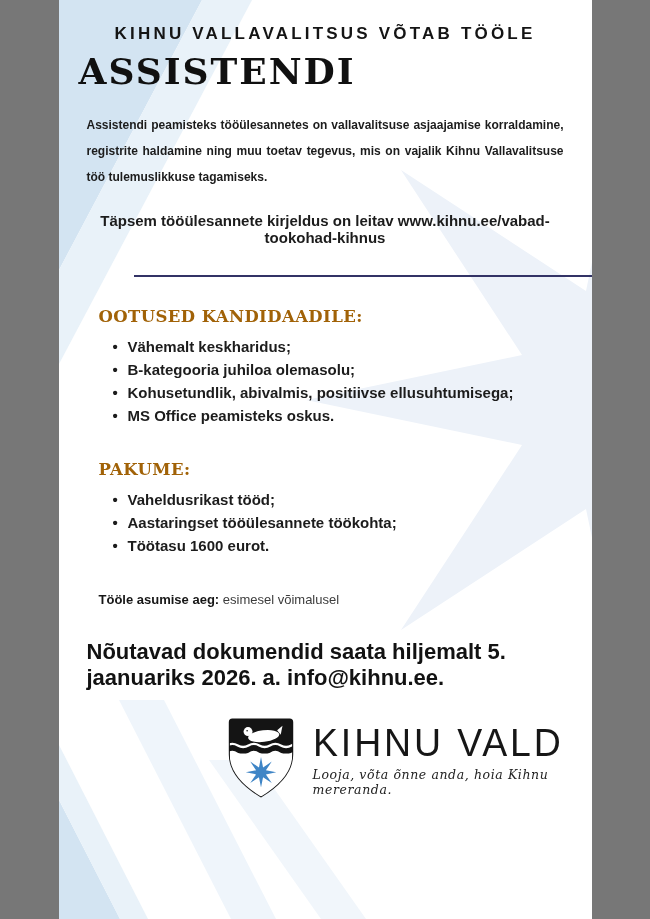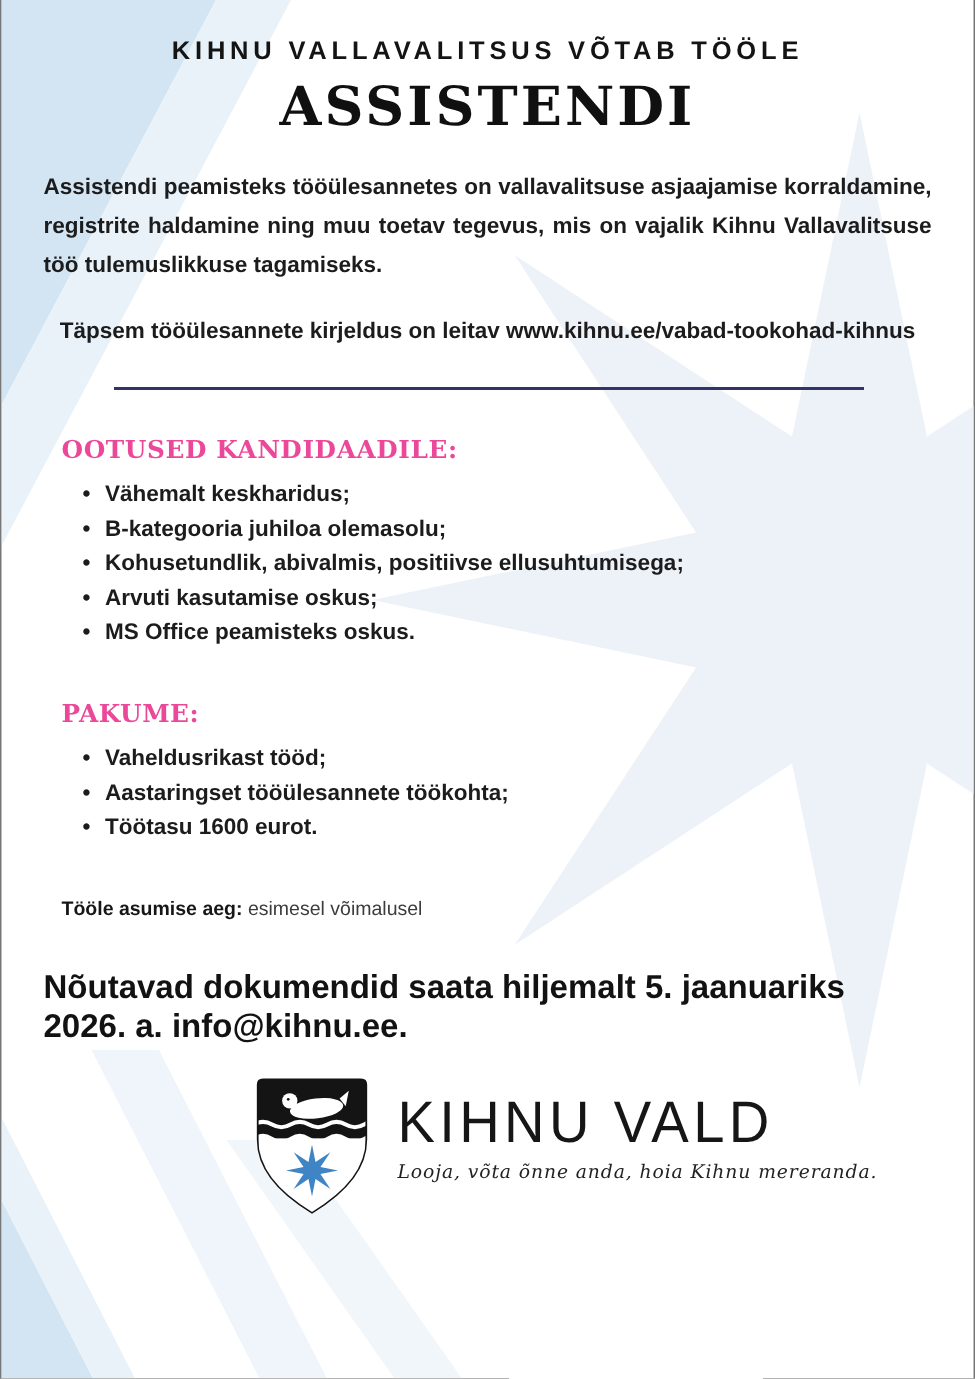--- a/index.html
+++ b/index.html
@@ -1,66 +1,66 @@
 <!DOCTYPE html>
 <html><head>
 <meta charset="utf-8">
 <style>
   html,body{margin:0;padding:0;background:#777;}
   .page{
     position:relative;
-    width:648px;height:919px;
+    width:533px;height:919px;
     margin:0 auto;
     background:#ffffff;
     overflow:hidden;
     font-family:"Liberation Sans",sans-serif;
     color:#1d1d1d;
   }
   .bg{position:absolute;inset:0;width:650px;height:919px;z-index:0;}
   .content{position:relative;z-index:1;}
 
   .pretitle{
     margin:24px 20px 0;
     text-align:center;
     font-size:17px;font-weight:700;
     letter-spacing:3.2px;
     color:#141414;
   }
   .title{
     margin:6px 20px 0;
-    text-align:center;
+    text-align:left;
     font-family:"DejaVu Serif","Liberation Serif",serif;
     font-size:36px;font-weight:700;
     letter-spacing:2px;
     color:#101010;
   }
   .intro{
     margin:20px 28px 0;
-    font-size:15px;font-weight:700;
+    font-size:12px;font-weight:700;
     line-height:26px;
     text-align:justify;
     color:#1c1c1c;
   }
   .linkline{
     margin:22px 28px 0;
     font-size:15px;font-weight:700;
     color:#1c1c1c;
     text-align:center;
   }
   .divider{
     margin:29px 0 0 75px;
     width:500px;height:0;
     border-top:2px solid #333366;
   }
   .section{margin:0 40px 0;}
   .section-heading{
     font-family:"DejaVu Serif","Liberation Serif",serif;
     font-size:16.5px;font-weight:700;
     letter-spacing:.4px;
-    color:#ec4899;
+    color:#a16207;
     margin:0;
   }
   .sec1{margin-top:30px;}
   .sec2{margin-top:33px;}
   .sec3{margin-top:32px;}
   ul.bullets{
     list-style:none;
     margin:9px 0 0 0;padding:0;
   }
   ul.bullets li{
@@ -133,21 +133,20 @@
     <p class="linkline">Täpsem tööülesannete kirjeldus on leitav www.kihnu.ee/vabad-tookohad-kihnus</p>
 
     <div class="divider"></div>
 
     <div class="section sec1">
       <h3 class="section-heading">OOTUSED KANDIDAADILE:</h3>
       <ul class="bullets">
         <li>Vähemalt keskharidus;</li>
         <li>B-kategooria juhiloa olemasolu;</li>
         <li>Kohusetundlik, abivalmis, positiivse ellusuhtumisega;</li>
-        <li>Arvuti kasutamise oskus;</li>
         <li>MS Office peamisteks oskus.</li>
       </ul>
     </div>
 
     <div class="section sec2">
       <h3 class="section-heading">PAKUME:</h3>
       <ul class="bullets">
         <li>Vaheldusrikast tööd;</li>
         <li>Aastaringset tööülesannete töökohta;</li>
         <li>Töötasu 1600 eurot.</li>

